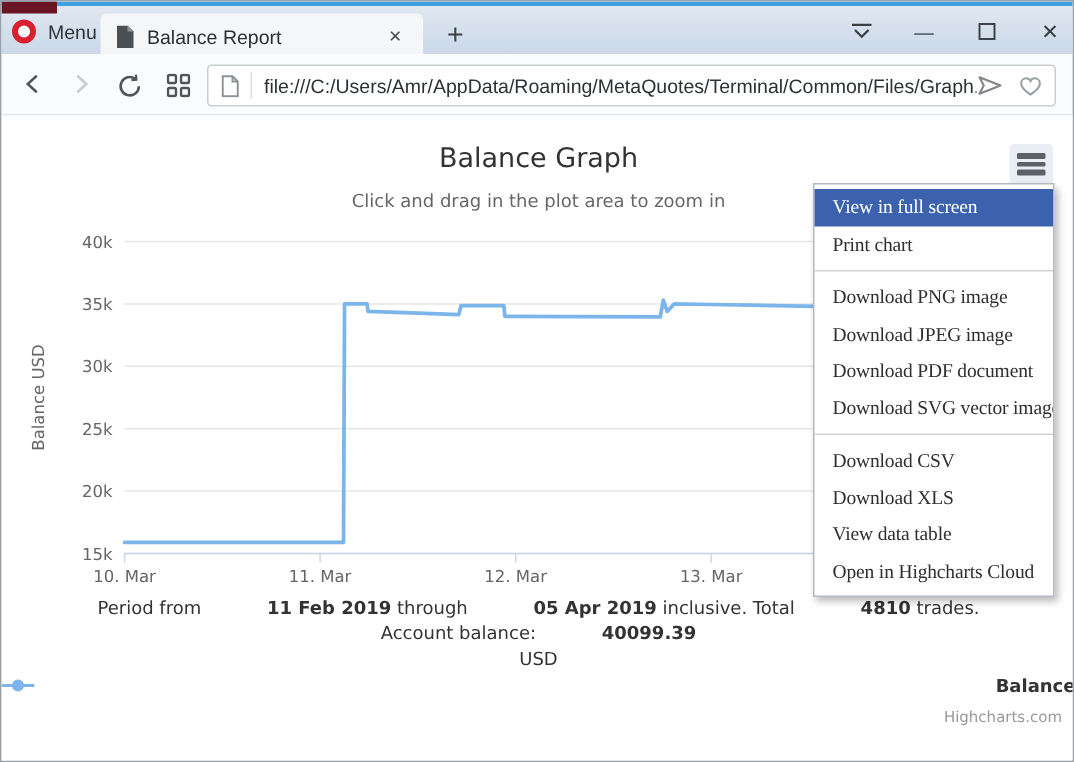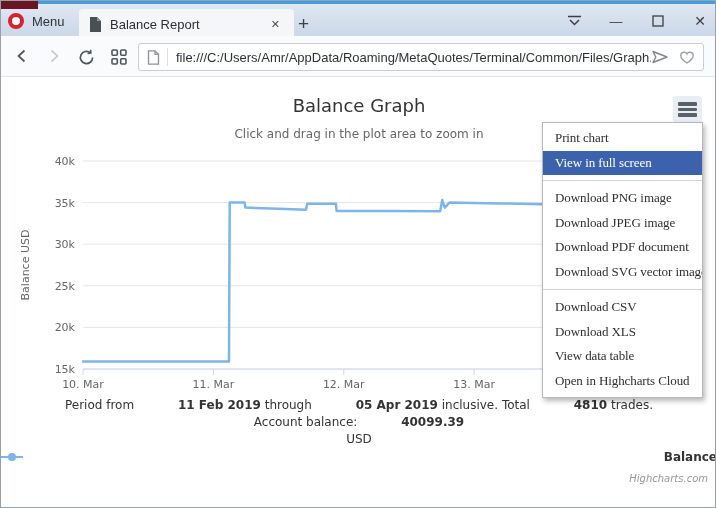--- a/index.html
+++ b/index.html
@@ -15,21 +15,21 @@
   .tabbar {
     position:absolute; left:0; top:3px; width:100%; height:32px;
     background:linear-gradient(#e0e8f1,#cad8e8);
   }
   .opera-menu { position:absolute; left:7px; top:5px; height:24px; display:flex; align-items:center; gap:8px; cursor:pointer; }
   .opera-ring { width:16px; height:16px; border:4px solid #d8202f; border-radius:50%; background:#fff; }
   .opera-menu-label { font-size:13px; color:#2f3338; }
   .tab {
     position:absolute; left:66px; top:5px; width:215px; height:30px;
     background:#f5f6f8; border-radius:4px 4px 0 0;
-    display:flex; align-items:center; padding:0 10px; gap:8px;margin-left:12px;
+    display:flex; align-items:center; padding:0 10px; gap:8px;
   }
   .tab-title { font-size:13px; color:#2b2f33; flex:1; white-space:nowrap; overflow:hidden; }
   .tab-close { font-size:11px; color:#4a4f54; cursor:pointer; padding:2px 4px; }
   .newtab { position:absolute; left:291px; top:7px; font-size:19px; font-weight:400; color:#3c4043; cursor:pointer; padding:2px 6px; }
   .win-controls { position:absolute; right:6px; top:4px; height:26px; display:flex; align-items:center; gap:24px; }
   .win-btn { color:#3a3f44; cursor:pointer; display:flex; align-items:center; justify-content:center; width:18px; height:20px; }
   .win-min { font-size:13px; }
   .win-close { font-size:14px; }
   
   .toolbar {
@@ -64,21 +64,21 @@
   .menu-item {
     font-size:13px; letter-spacing:-0.1px; color:#2f2f2f; padding:3px 12px 3.5px;
     white-space:nowrap; overflow:hidden; cursor:pointer; line-height:18px;
   }
   .menu-item.highlighted { background:#3d62ad; color:#fff; }
   .ctx-menu hr { border:none; border-top:1px solid #d2d2d2; margin:5px 0; }
   .caption { position:absolute; left:40px; right:40px; top:320px; text-align:center; font-size:12px; color:#333; line-height:17px; }
   .caption b { font-weight:bold;margin-left:40px; }
   .legend { position:absolute; left:0; right:0; top:373px; display:flex; align-items:center; justify-content:space-between; gap:6px; }
   .legend-label { font-size:12px; font-weight:bold; color:#333; }
-  .credits { position:absolute; right:9px; top:396px; font-size:10px; color:#999; cursor:pointer;font-style:italic; }
+  .credits { position:absolute; right:9px; top:396px; font-size:10px; color:#999; cursor:pointer; }
 </style>
 </head>
 <body>
 
 <div class="window">
   <div class="top-strip"></div>
   <div class="corner-accent"></div>
 
   <div class="tabbar">
     <div class="opera-menu">
@@ -182,22 +182,22 @@
     <div class="chart-title">Balance Graph</div>
     <div class="chart-subtitle">Click and drag in the plot area to zoom in</div>
 
     <div class="hamburger-btn">
       <span></span>
         <span></span>
         <span></span>
     </div>
 
     <div class="ctx-menu" id="ctx-menu">
+        <div class="menu-item highlighted">View in full screen</div>
         <div class="menu-item">Print chart</div>
-        <div class="menu-item highlighted">View in full screen</div>
         <hr>
         <div class="menu-item">Download PNG image</div>
         <div class="menu-item">Download JPEG image</div>
         <div class="menu-item">Download PDF document</div>
         <div class="menu-item">Download SVG vector image</div>
         <hr>
         <div class="menu-item">Download CSV</div>
         <div class="menu-item">Download XLS</div>
         <div class="menu-item">View data table</div>
         <div class="menu-item">Open in Highcharts Cloud</div>

